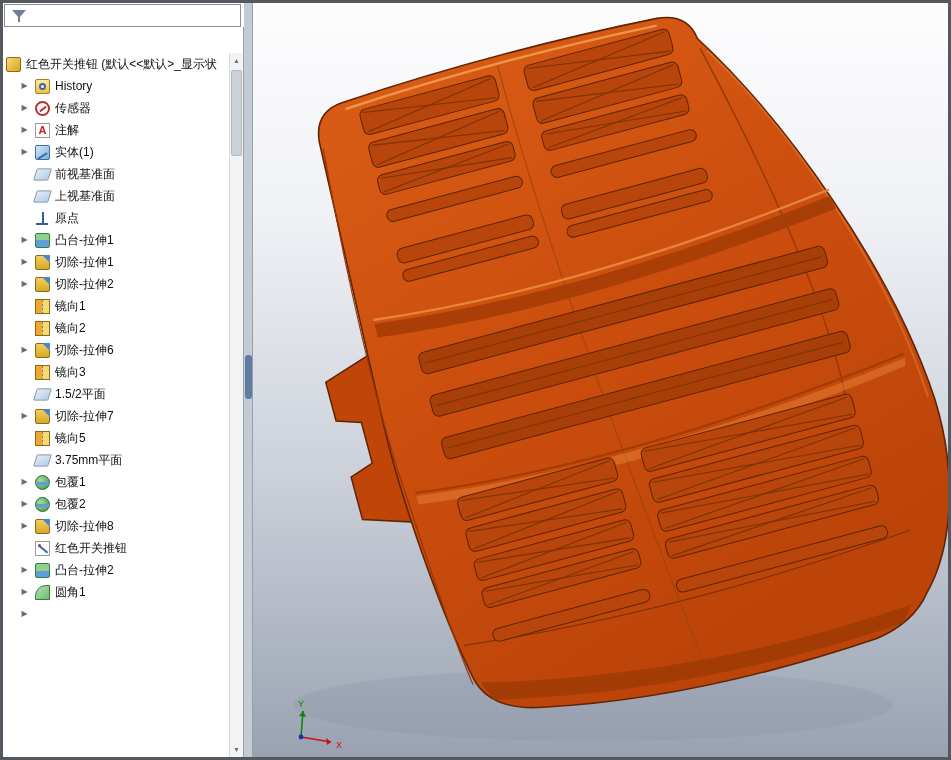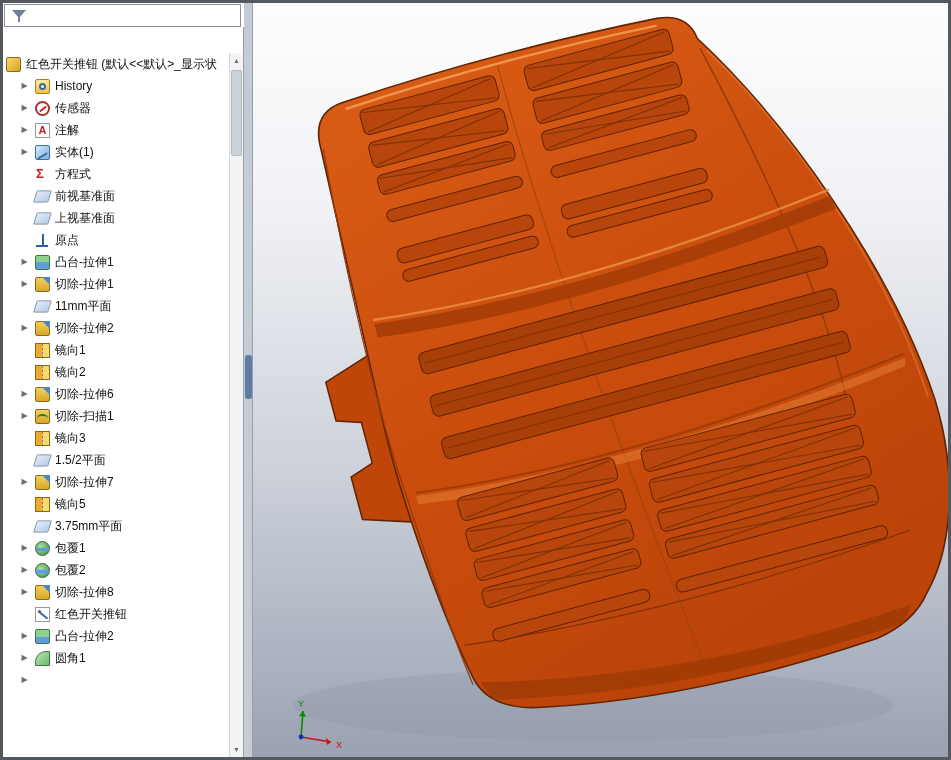--- a/index.html
+++ b/index.html
@@ -110,25 +110,20 @@
     <span class="ti ti-annotations"></span>
     <span class="tlabel">注解</span>
   </div>
         <div class="trow">
     <span class="arrow"></span>
     <span class="ti ti-solids"></span>
     <span class="tlabel">实体(1)</span>
   </div>
         <div class="trow">
     <span class="arrow" style="visibility: hidden;"></span>
-    <span class="ti ti-equations"></span>
-    <span class="tlabel">方程式</span>
-  </div>
-        <div class="trow">
-    <span class="arrow" style="visibility: hidden;"></span>
     <span class="ti ti-plane"></span>
     <span class="tlabel">前视基准面</span>
   </div>
         <div class="trow">
     <span class="arrow" style="visibility: hidden;"></span>
     <span class="ti ti-plane"></span>
     <span class="tlabel">上视基准面</span>
   </div>
         <div class="trow">
     <span class="arrow" style="visibility: hidden;"></span>
@@ -139,48 +134,38 @@
     <span class="arrow"></span>
     <span class="ti ti-boss"></span>
     <span class="tlabel">凸台-拉伸1</span>
   </div>
         <div class="trow">
     <span class="arrow"></span>
     <span class="ti ti-cut"></span>
     <span class="tlabel">切除-拉伸1</span>
   </div>
         <div class="trow">
-    <span class="arrow" style="visibility: hidden;"></span>
-    <span class="ti ti-plane"></span>
-    <span class="tlabel">11mm平面</span>
-  </div>
-        <div class="trow">
     <span class="arrow"></span>
     <span class="ti ti-cut"></span>
     <span class="tlabel">切除-拉伸2</span>
   </div>
         <div class="trow">
     <span class="arrow" style="visibility: hidden;"></span>
     <span class="ti ti-mirror"></span>
     <span class="tlabel">镜向1</span>
   </div>
         <div class="trow">
     <span class="arrow" style="visibility: hidden;"></span>
     <span class="ti ti-mirror"></span>
     <span class="tlabel">镜向2</span>
   </div>
         <div class="trow">
     <span class="arrow"></span>
     <span class="ti ti-cut"></span>
     <span class="tlabel">切除-拉伸6</span>
-  </div>
-        <div class="trow">
-    <span class="arrow"></span>
-    <span class="ti ti-sweep"></span>
-    <span class="tlabel">切除-扫描1</span>
   </div>
         <div class="trow">
     <span class="arrow" style="visibility: hidden;"></span>
     <span class="ti ti-mirror"></span>
     <span class="tlabel">镜向3</span>
   </div>
         <div class="trow">
     <span class="arrow" style="visibility: hidden;"></span>
     <span class="ti ti-plane"></span>
     <span class="tlabel">1.5/2平面</span>

